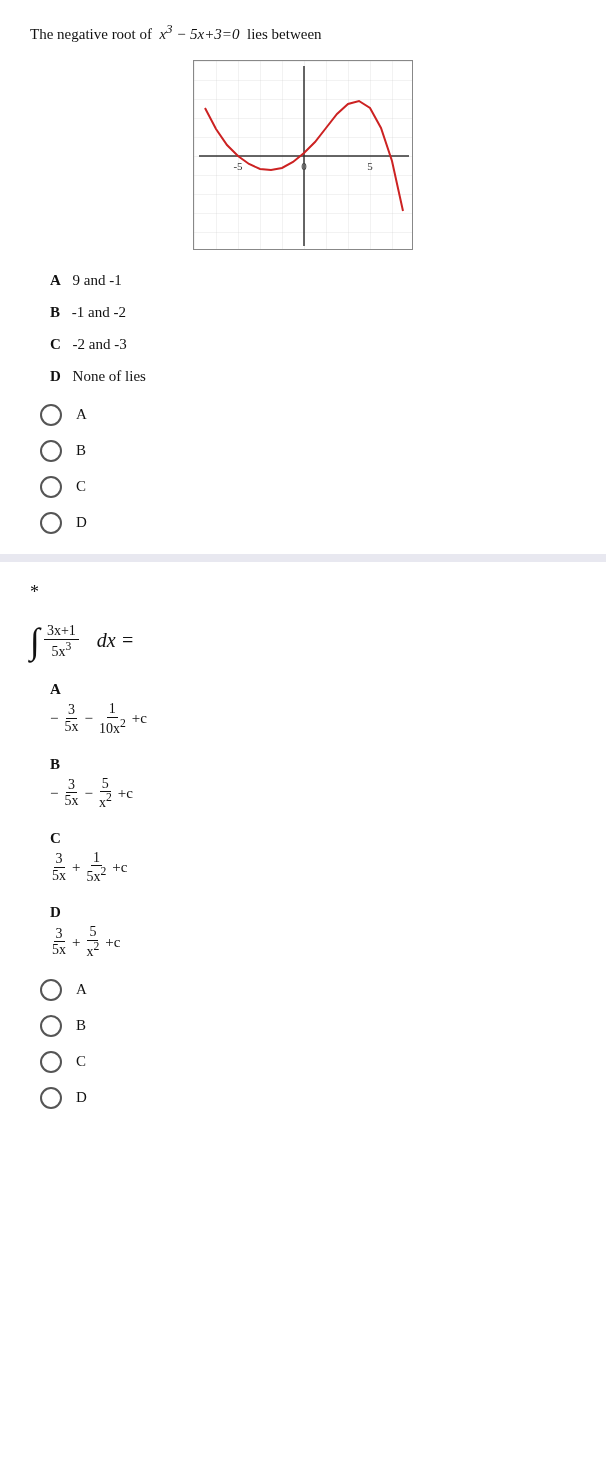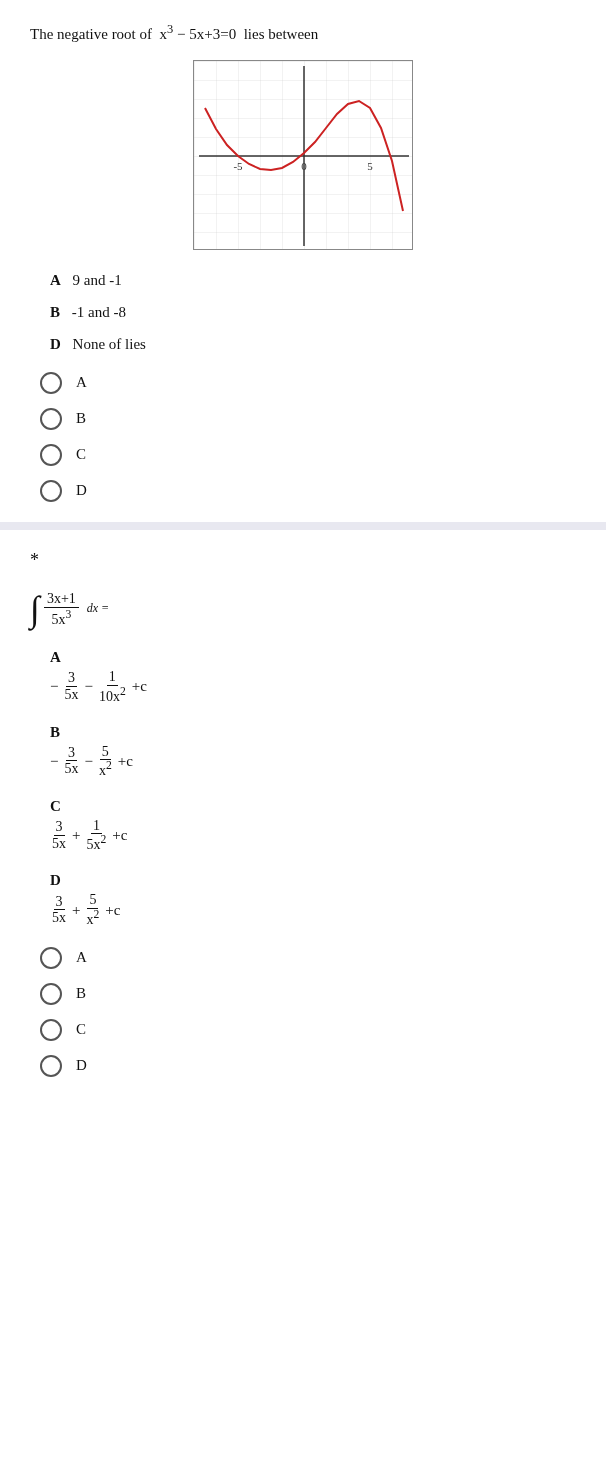--- a/index.html
+++ b/index.html
@@ -17,20 +17,21 @@
       margin-bottom: 0;
     }
 
     .question-text {
       font-size: 15px;
       margin-bottom: 14px;
       line-height: 1.5;
     }
 
     .math-inline {
+      font-style: italic;
     }
 
     
     .graph-container {
       margin: 0 auto 18px auto;
       width: 220px;
       height: 190px;
       border: 1.5px solid #888;
       position: relative;
       background: #fff;
@@ -131,23 +132,23 @@
     }
     .integral-frac .num {
       border-bottom: 1.5px solid #111;
       padding: 0 3px;
     }
     .integral-frac .den {
       padding: 0 3px;
     }
 
     .dx-text {
-      font-size: 12px;
+      font-size: 20px;
       font-style: italic;
-      margin-left: 4px;
+      margin-left: 14px;
     }
 
     
     .answer-math {
       display: flex;
       align-items: center;
       gap: 4px;
       font-size: 15px;
     }
   </style>
@@ -200,21 +201,25 @@
     </svg>
   </div>
 
   <div class="answer-choices">
     <div class="answer-choice">
       <span class="choice-letter">A</span>
       <span>9 and -1</span>
     </div>
     <div class="answer-choice">
       <span class="choice-letter">B</span>
-      <span>-1 and -8</span>
+      <span>-1 and -2</span>
+    </div>
+    <div class="answer-choice">
+      <span class="choice-letter">C</span>
+      <span>-2 and -3</span>
     </div>
     <div class="answer-choice">
       <span class="choice-letter">D</span>
       <span>None of lies</span>
     </div>
   </div>
 
   <div class="radio-options">
     <label class="radio-option">
       <div class="radio-circle"></div>

